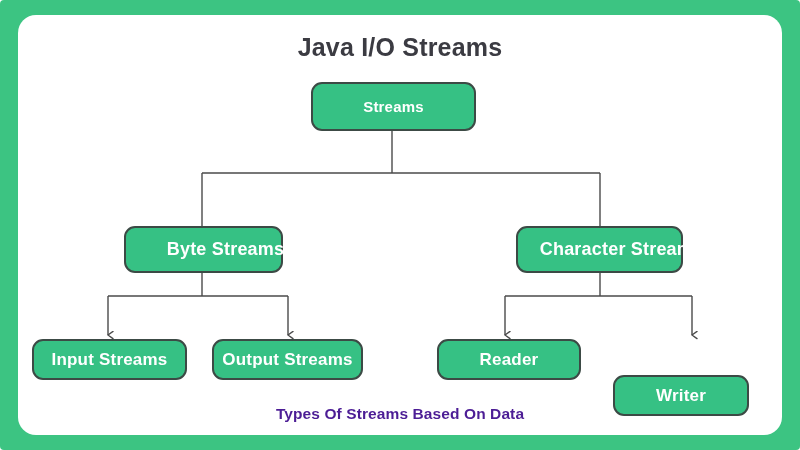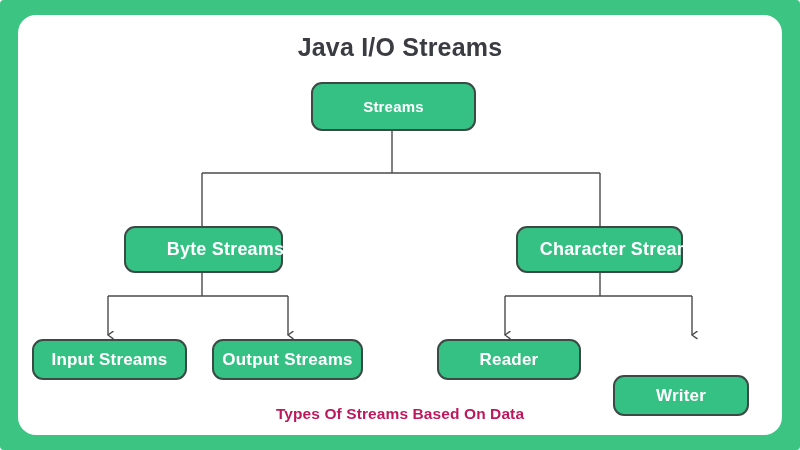--- a/index.html
+++ b/index.html
@@ -46,21 +46,21 @@
     letter-spacing: 0.2px;
     white-space: nowrap;
   }
   .caption {
     position: absolute;
     left: 0; top: 390px;
     width: 764px;
     text-align: center;
     font-size: 15.5px;
     font-weight: 700;
-    color: #be185d;
+    color: #4c1d95;
     letter-spacing: 0.1px;
     white-space: nowrap;
   }
 
   .node {
     position: absolute;
     background: #36c184;
     border: 2px solid #3c4a45;
     border-radius: 11px;
     display: flex;

